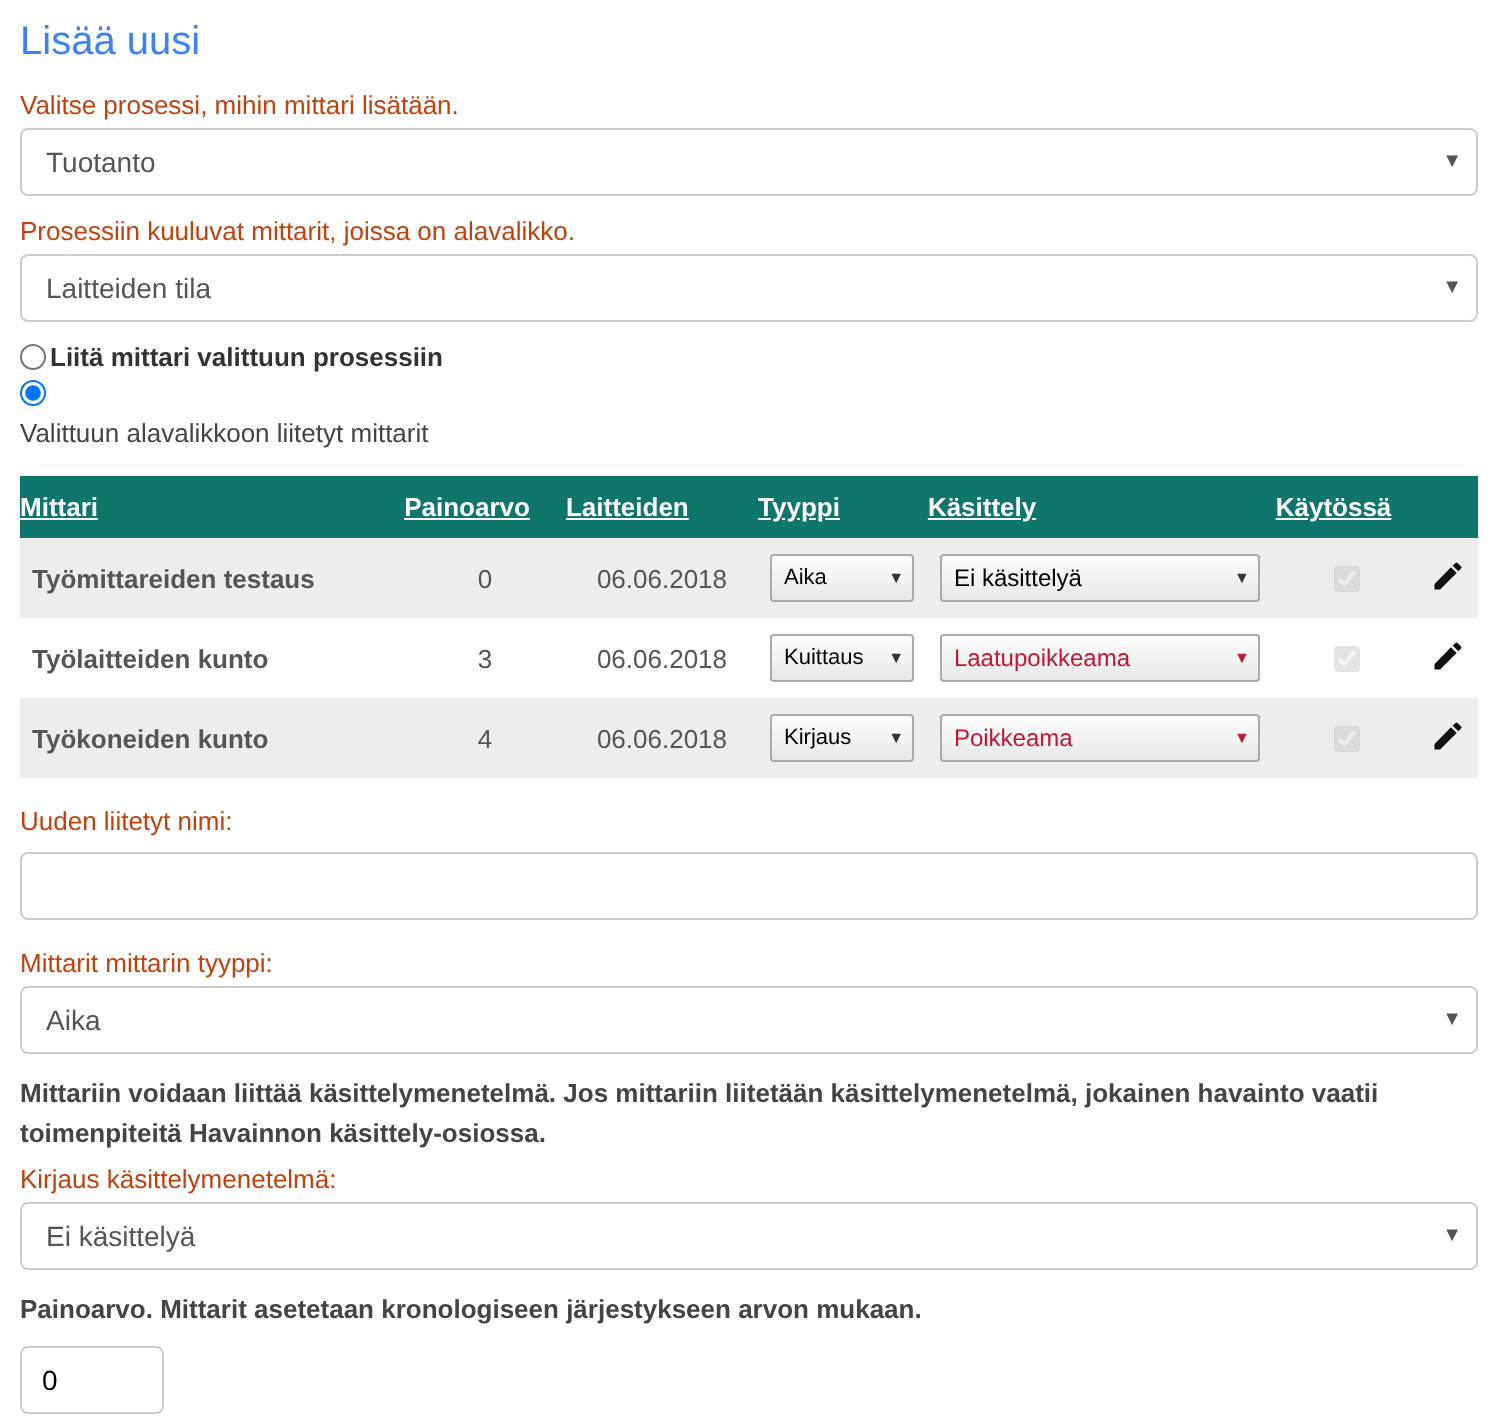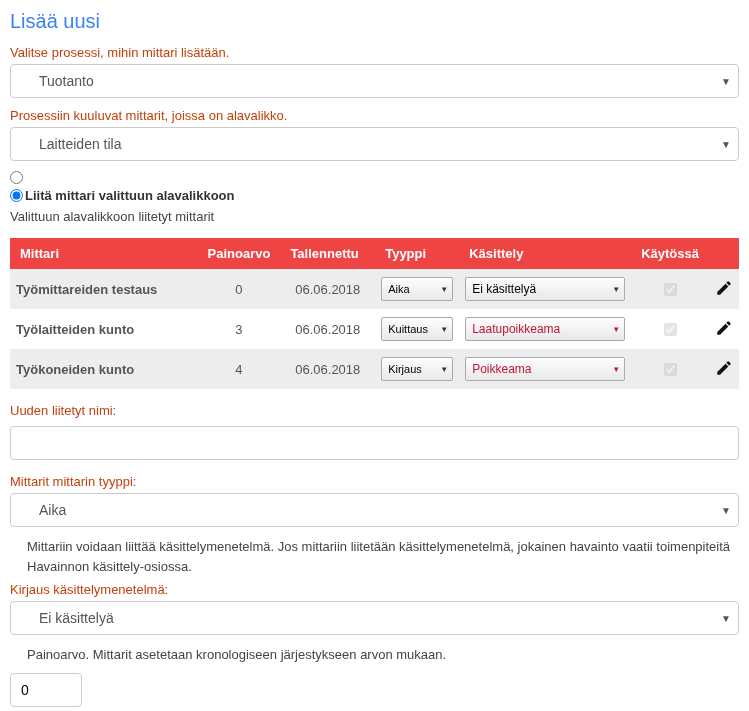--- a/index.html
+++ b/index.html
@@ -23,21 +23,21 @@
     color: #c2410c;
     margin: 6px 0 4px 0;
   }
   .select-wrap {
     position: relative;
     margin: 4px 0 10px 0;
   }
   select.full {
     width: 100%;
     height: 34px;
-    padding: 6px 28px 6px 28px;
+    padding: 6px 28px 6px 12px;
     font-size: 14px;
     color: #555;
     background: #fff;
     border: 1px solid #ccc;
     border-radius: 4px;
     -webkit-appearance: none;
     -moz-appearance: none;
     appearance: none;
   }
   .select-wrap .caret {
@@ -64,26 +64,27 @@
     font-size: 13px;
     color: #444;
     margin: 6px 0 14px 0;
   }
   table.mittari {
     width: 100%;
     border-collapse: collapse;
     margin-bottom: 14px;
   }
   table.mittari th {
-    background: #ef4444;
+    background: #0f766e;
     color: #fff;
     text-align: left;
     font-size: 13px;
     font-weight: bold;
-    padding: 8px 10px;
+    padding: 8px 0;
+    text-decoration: underline;
   }
   table.mittari td {
     padding: 8px 6px;
     font-size: 13px;
     color: #555;
     vertical-align: middle;
     margin-top: 28px;
   }
   table.mittari tbody tr:nth-child(odd) { background: #ededed; }
   table.mittari tbody tr:nth-child(even) { background: #fff; }
@@ -132,22 +133,23 @@
     padding: 6px 10px;
     border: 1px solid #ccc;
     border-radius: 4px;
     font-size: 14px;
     text-align: left;
     margin-top: 4px;
   }
   .desc {
     font-size: 13px;
     color: #444;
-    margin: 10px 0 4px 17px;
+    margin: 10px 0 4px 0;
     line-height: 1.5;
+    font-weight: bold;
   }
   input[type=checkbox][disabled] { opacity: 0.6; }
 </style>
 </head>
 <body>
 
 
 
 <h2>Lisää uusi</h2>
 
@@ -162,34 +164,34 @@
 <div class="label">Prosessiin kuuluvat mittarit, joissa on alavalikko.</div>
 <div class="select-wrap">
   <select class="full">
     <option>Laitteiden tila</option>
   </select>
   <span class="caret">▼</span>
 </div>
 
 <div class="radio-row">
   <input type="radio" name="attach" style="">
+  <span>Liitä mittari valittuun prosessiin</span>
 </div>
 <div class="radio-row">
   <input type="radio" name="attach" checked="" style="">
-  <span>Liitä mittari valittuun alavalikkoon</span>
 </div>
 
 <div class="subhead">Valittuun alavalikkoon liitetyt mittarit</div>
 
 <table class="mittari">
   <thead>
     <tr>
       <th style="width:190px">Mittari</th>
       <th style="width:80px">Painoarvo</th>
-      <th style="width:95px">Tallennettu</th>
+      <th style="width:95px">Laitteiden</th>
       <th style="width:80px">Tyyppi</th>
       <th style="width:170px">Käsittely</th>
       <th style="width:70px">Käytössä</th>
       <th style="width:30px"></th>
     </tr>
   </thead>
   <tbody id="mittari-body">
       <tr>
         <td class="col-name">Työmittareiden testaus</td>
         <td class="col-center">0</td>

